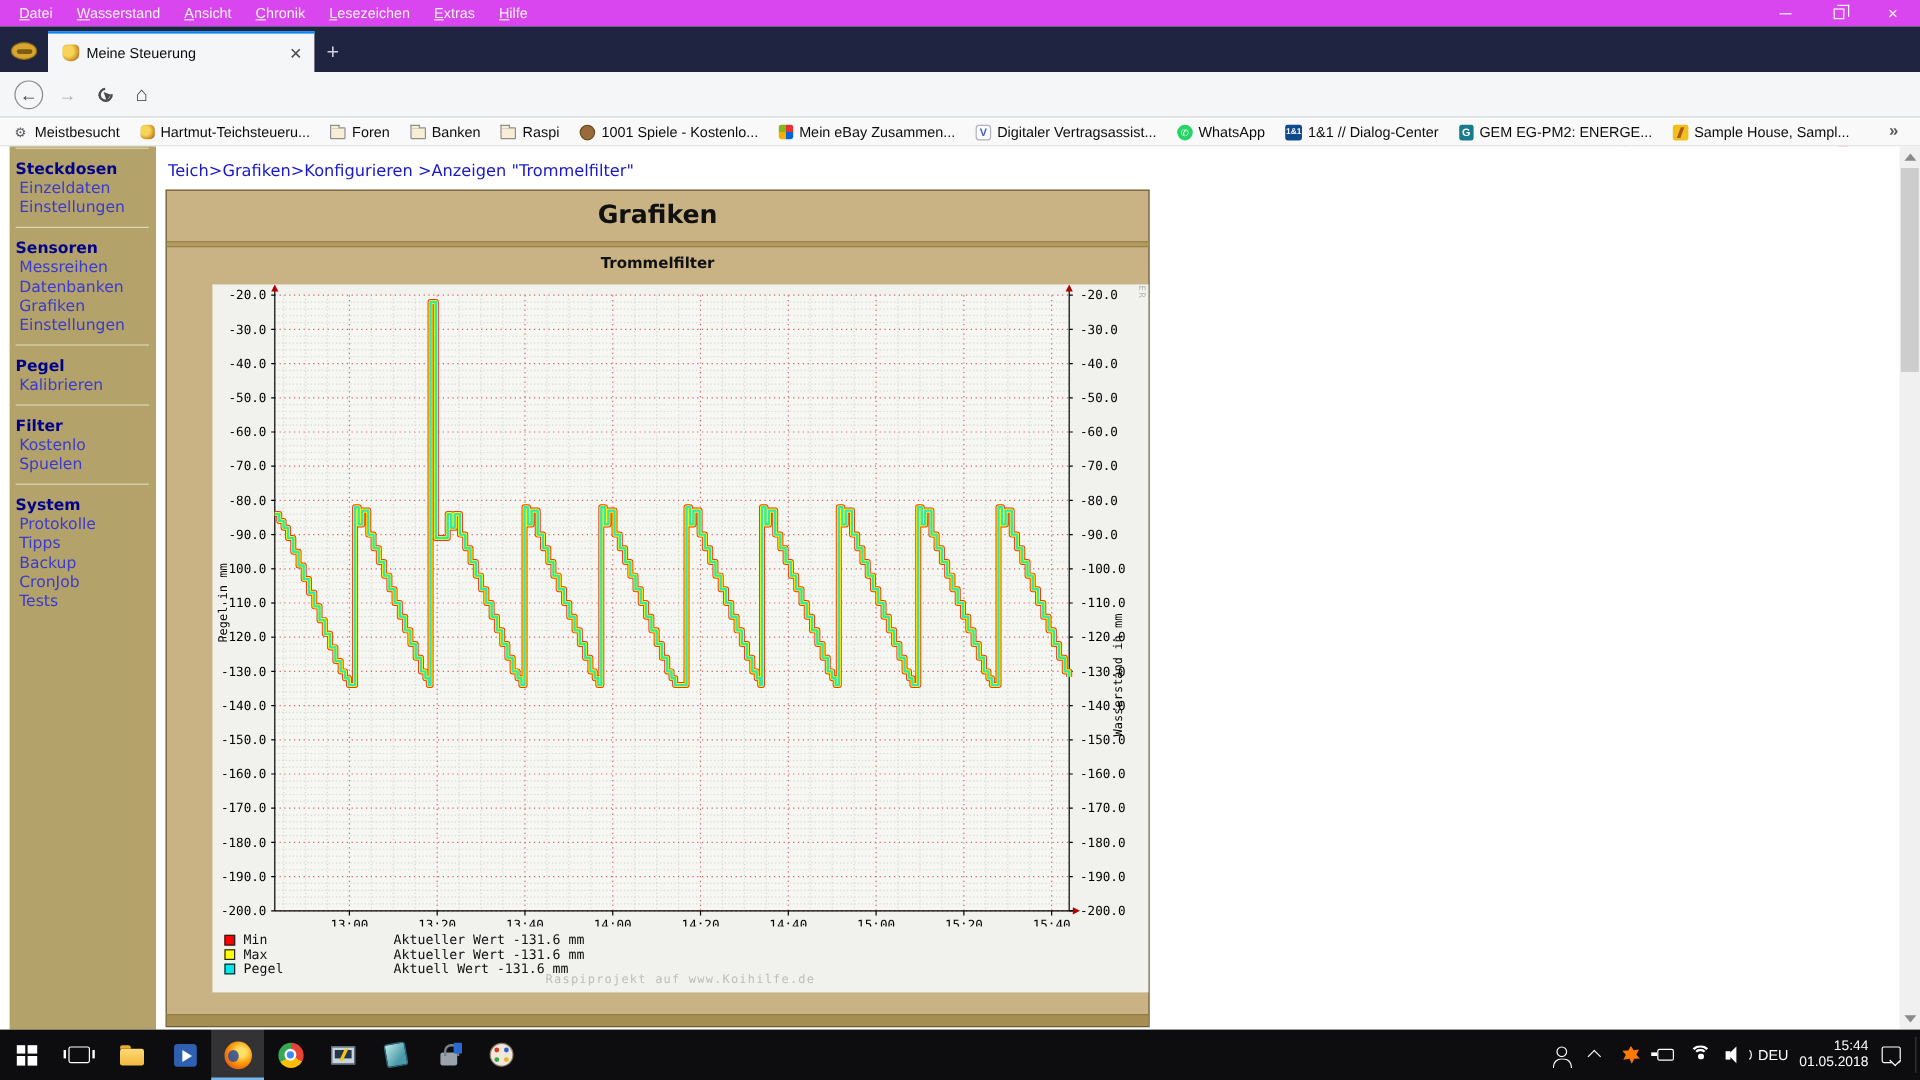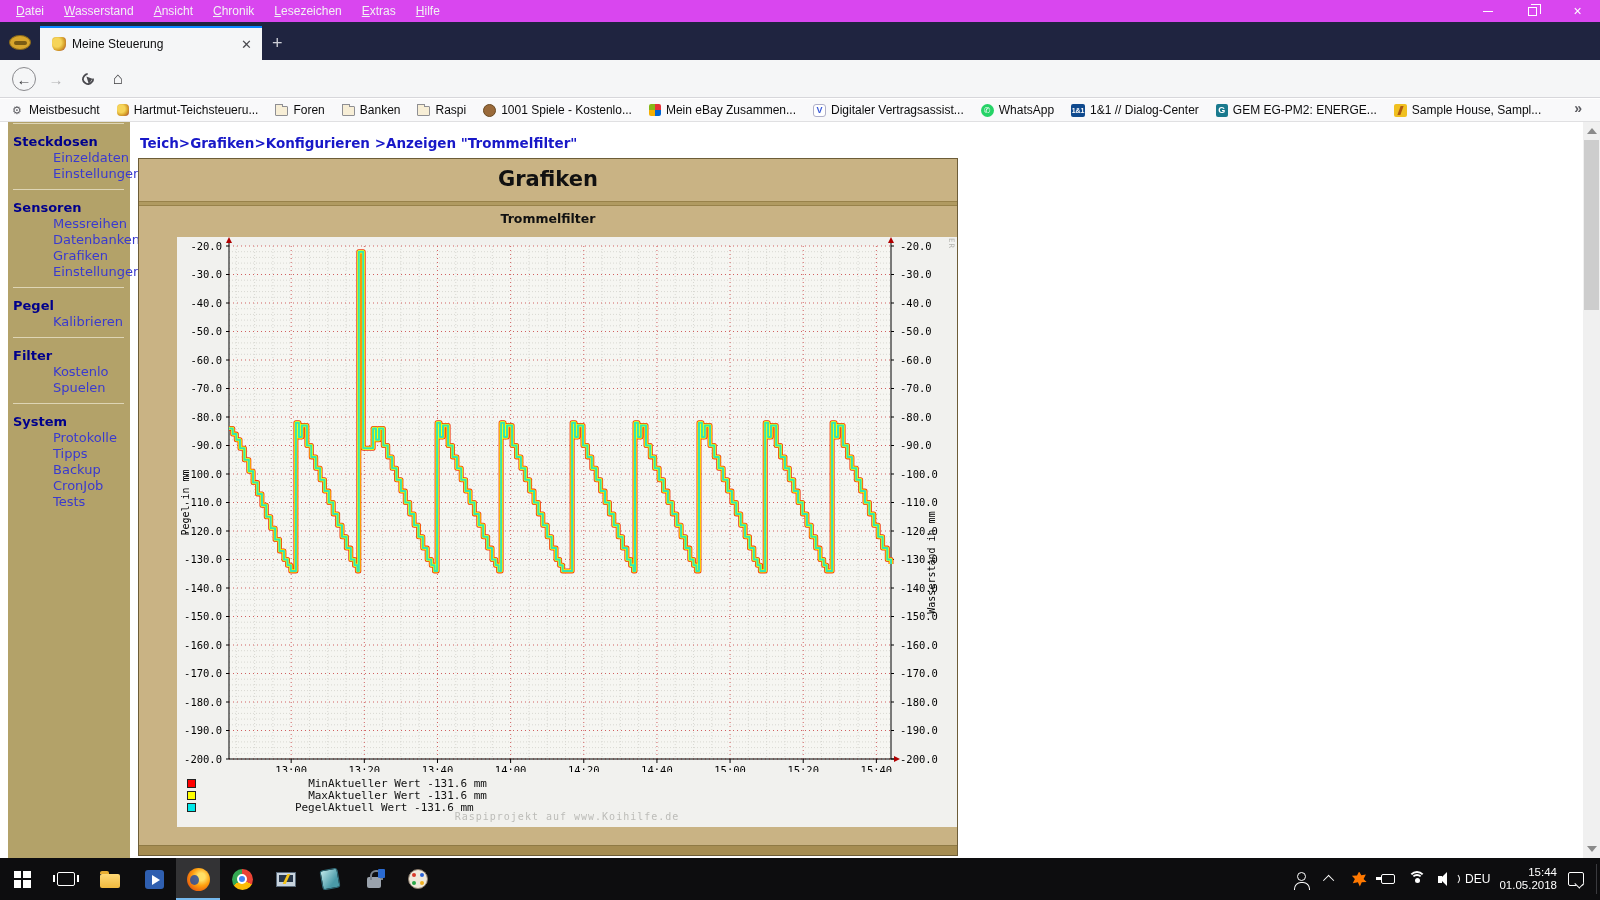--- a/index.html
+++ b/index.html
@@ -91,35 +91,35 @@
   .ic-flash::after { content:""; position:absolute; left:5px; top:2px; width:3px; height:9px; background:#b05a10; transform:skewX(-20deg); }
   .bm-overflow { position:absolute; right:18px; top:2px; color:#5a5a5f; font-size:14px; font-weight:bold; }
 
   
   .viewport { position:absolute; left:0; top:122px; width:1600px; height:736px; background:#fff; font-family:"DejaVu Sans", sans-serif; }
 
   
   .side-nav { position:absolute; left:8px; top:0; width:122px; height:736px; background:#b3a269; padding:1px 0 0 5px; }
   .side-sep { height:1px; background:#ded5b5; margin:7px 6px 7px 0; }
   .side-hdr { font-size:13px; font-weight:bold; color:#00008b; line-height:16px;margin-top:10px; }
-  .side-link { font-size:13px; color:#3a3ace; line-height:16px; padding-left:3px; cursor:pointer;margin-left:37px; }
-
-  
-  .breadcrumb { position:absolute; left:140px; top:13px; font-size:13.5px; font-weight:bold; color:#1818c8; white-space:nowrap; }
+  .side-link { font-size:13px; color:#3a3ace; line-height:16px; padding-left:3px; cursor:pointer; }
+
+  
+  .breadcrumb { position:absolute; left:140px; top:13px; font-size:13.5px; font-weight:normal; color:#1818c8; white-space:nowrap; }
   .crumb { color:#1818c8; cursor:pointer; }
 
   
   .panel { position:absolute; left:138px; top:36px; width:820px; height:698px; background:#c9b384; border:1px solid #6d5d38; }
   .panel-title { text-align:center; font-size:21px; font-weight:bold; color:#111; padding-top:8px; font-family:"DejaVu Sans", sans-serif; }
   .panel-sub { text-align:center; font-size:12.5px; color:#1a1a1a; padding-top:6px; }
   .panel-div { height:5px; background:#b09a60; border-top:1px solid #98824a; border-bottom:1px solid #98824a; margin-top:10px; }
   .chart-caption { text-align:center; font-size:12.5px; font-weight:bold; color:#111; padding:5px 0 4px 0; }
   .chart-image { position:absolute; left:38px; top:78px; width:780px; height:590px; background:#f1f1ee; font-family:"DejaVu Sans Mono", monospace; }
   .panel-bottom { position:absolute; left:0px; bottom:0px; width:100%; height:10px; background:#a68d52; border-top:1px solid #8f7a45; }
-  .legend { position:absolute; left:10px; top:540px; font-size:11px; color:#111;text-align:right; }
+  .legend { position:absolute; left:10px; top:540px; font-size:11px; color:#111; }
   .legend-row { display:flex; align-items:center; height:12.2px; }
   .legend-box { width:9px; height:9px; border:1px solid #222; margin-right:7px; flex:none; }
   .legend-name { width:125px; }
   .chart-footer { position:absolute; left:0; top:574px; width:100%; text-align:center; font-size:10px; color:#bcbcb8; letter-spacing:1px; }
 
   
   .scrollbar { position:absolute; right:0; top:0; width:17px; height:736px; background:#f0f0f0; }
   .sb-arrow { position:absolute; left:4px; width:0; height:0; border-left:5px solid transparent; border-right:5px solid transparent; }
   .sb-up { top:6px; border-bottom:6px solid #8a8a8a; }
   .sb-down { bottom:6px; border-top:6px solid #8a8a8a; }

